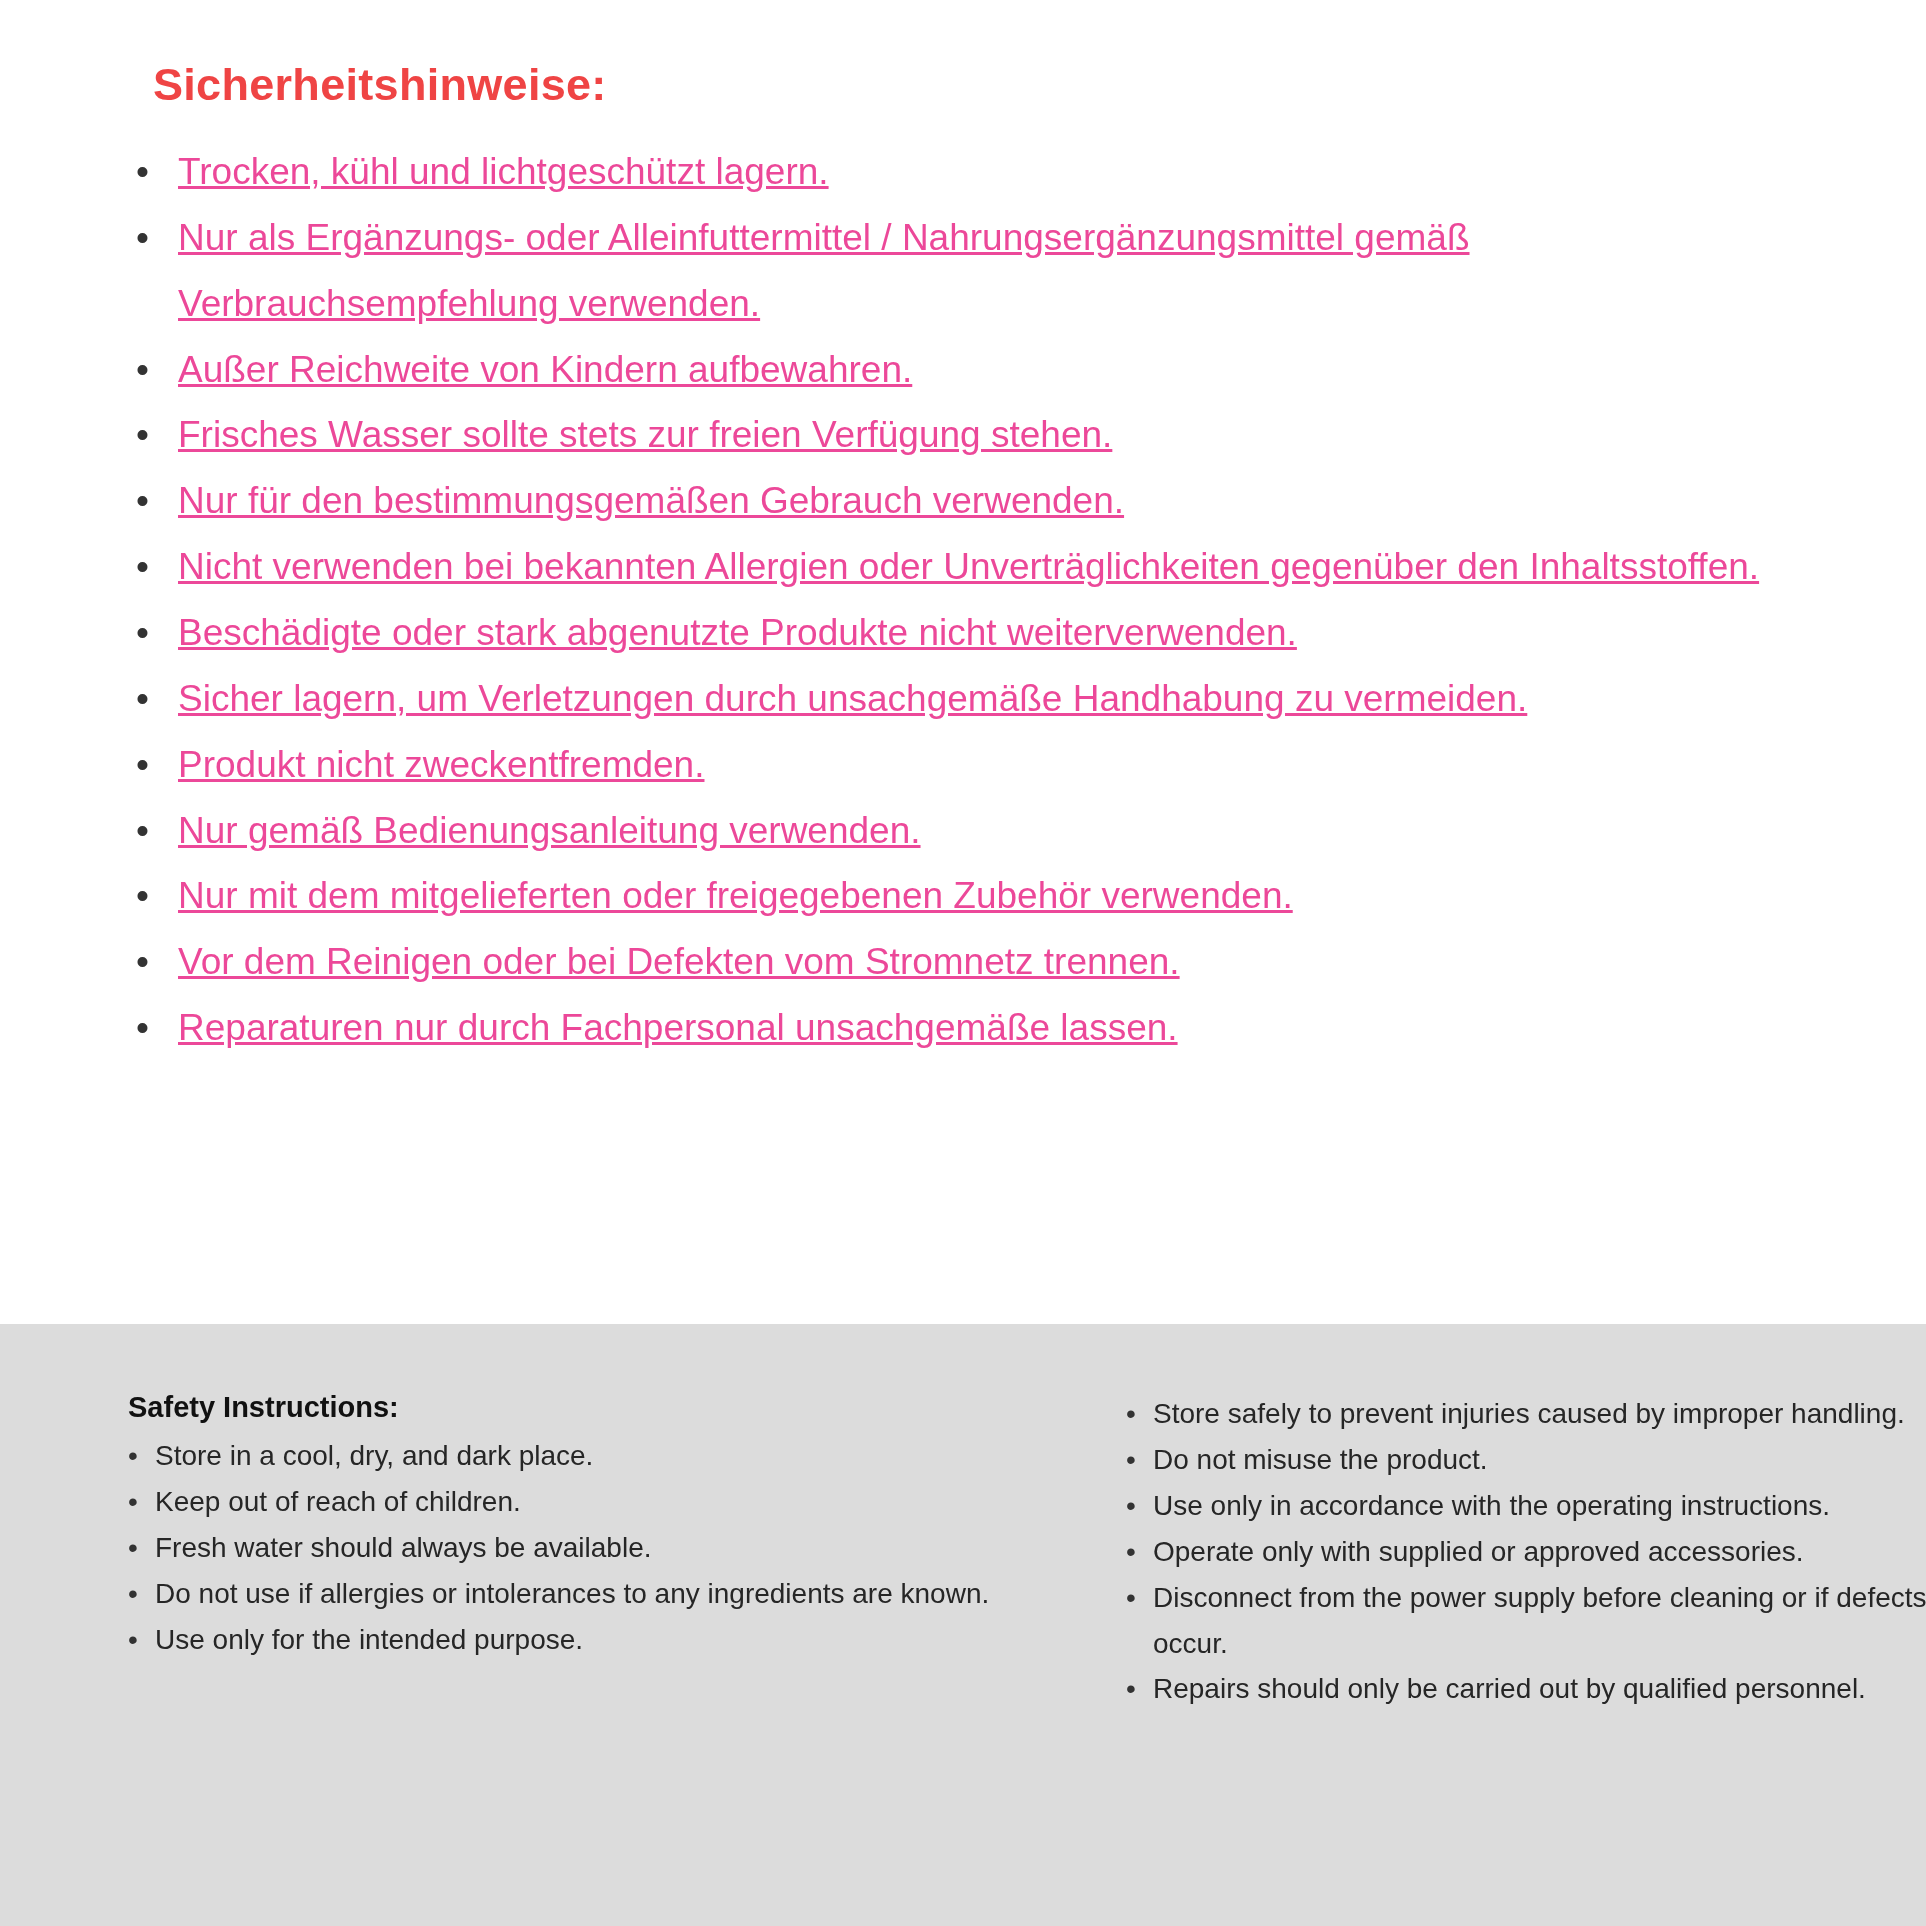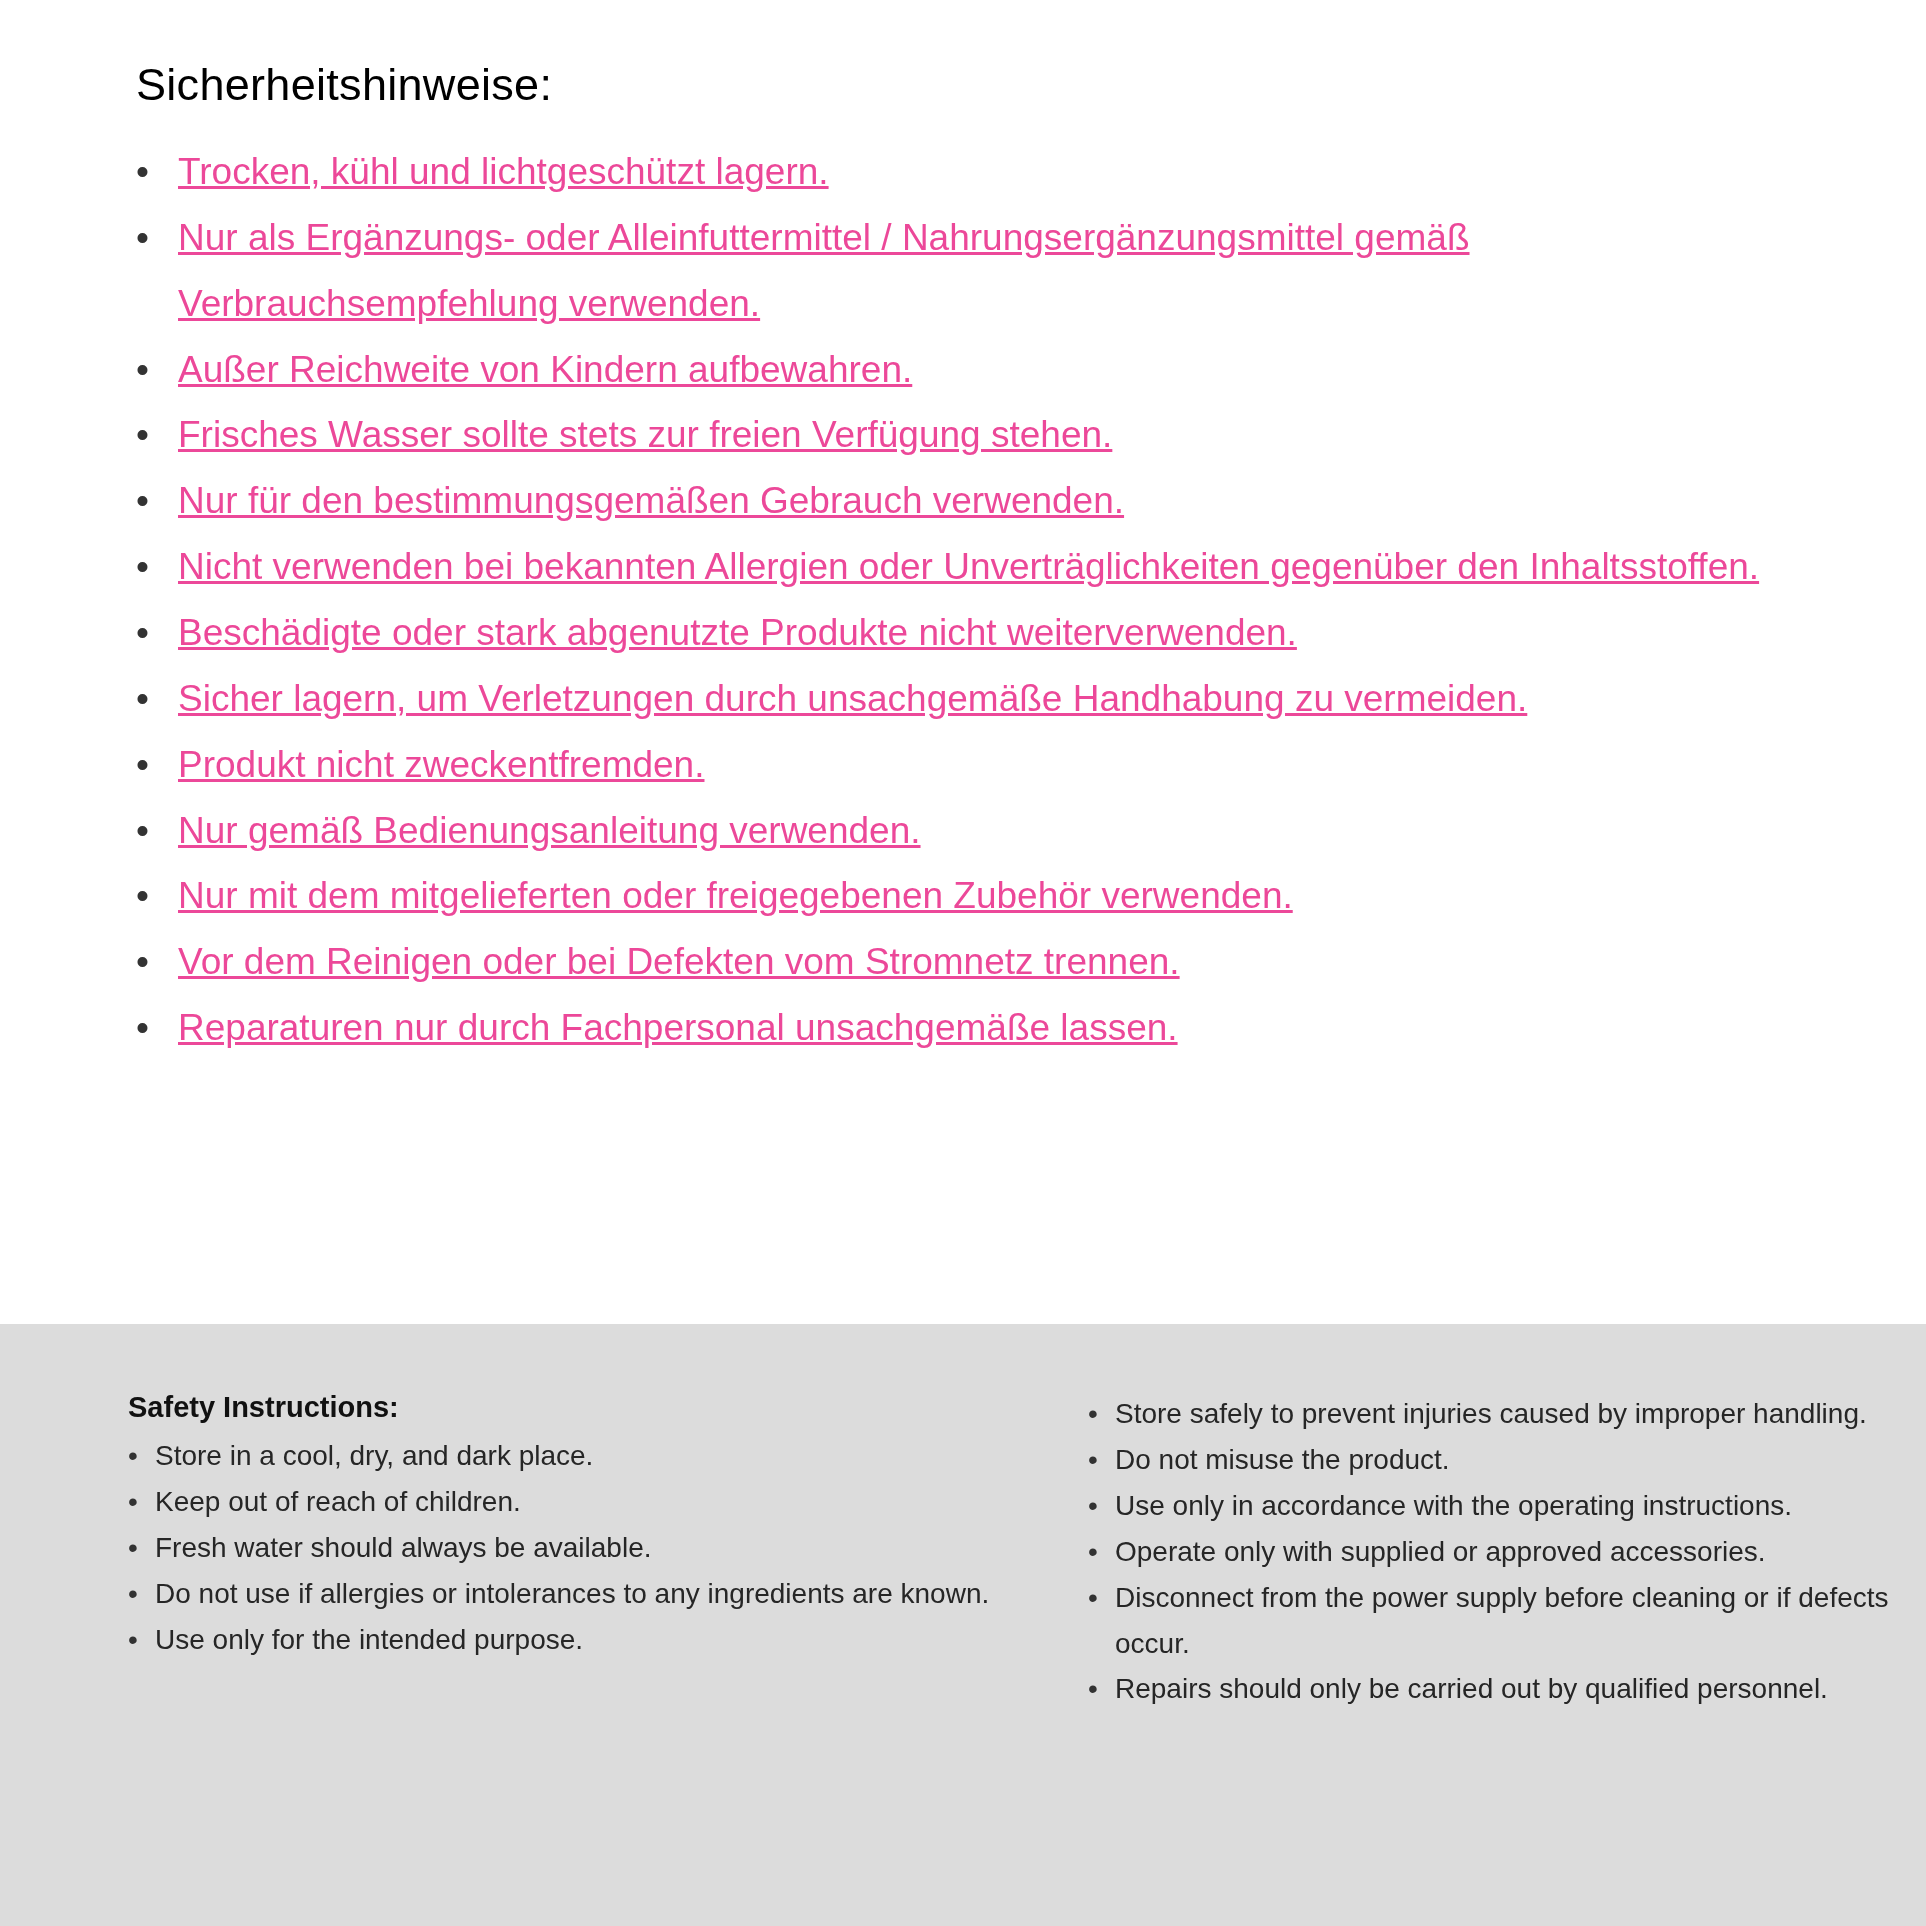--- a/index.html
+++ b/index.html
@@ -14,24 +14,24 @@
     color: #212121;
     overflow: hidden;
   }
   .german-section {
     box-sizing: border-box;
     height: 1324px;
     background: #ffffff;
     padding: 59px 141px 0 136px;
   }
   .german-title {
-    margin: 0 0 28px 0;
+    margin: 0 0 28px 17px;
     font-size: 45px;
-    font-weight: 400;
-    color: #000000;
+    font-weight: 700;
+    color: #ef4444;
     letter-spacing: 0.3px;
   }
   ul.bullet-list {
     list-style: none;
     margin: 0;
     padding: 0;
   }
   .german-list {
     padding-left: 37px;
     font-size: 37px;
@@ -50,21 +50,21 @@
     width: 42px;
     margin-left: -42px;
     color: #333333;
   }
   .english-section {
     box-sizing: border-box;
     height: 602px;
     background: #dcdcdc;
     padding: 67px 116px 0 128px;
     display: flex;
-    gap: 74px;
+    gap: 112px;
   }
   .english-col-left {
     width: 886px;
     flex: 0 0 auto;
   }
   .english-col-right {
     width: 828px;
     flex: 0 0 auto;
   }
   .english-title {

